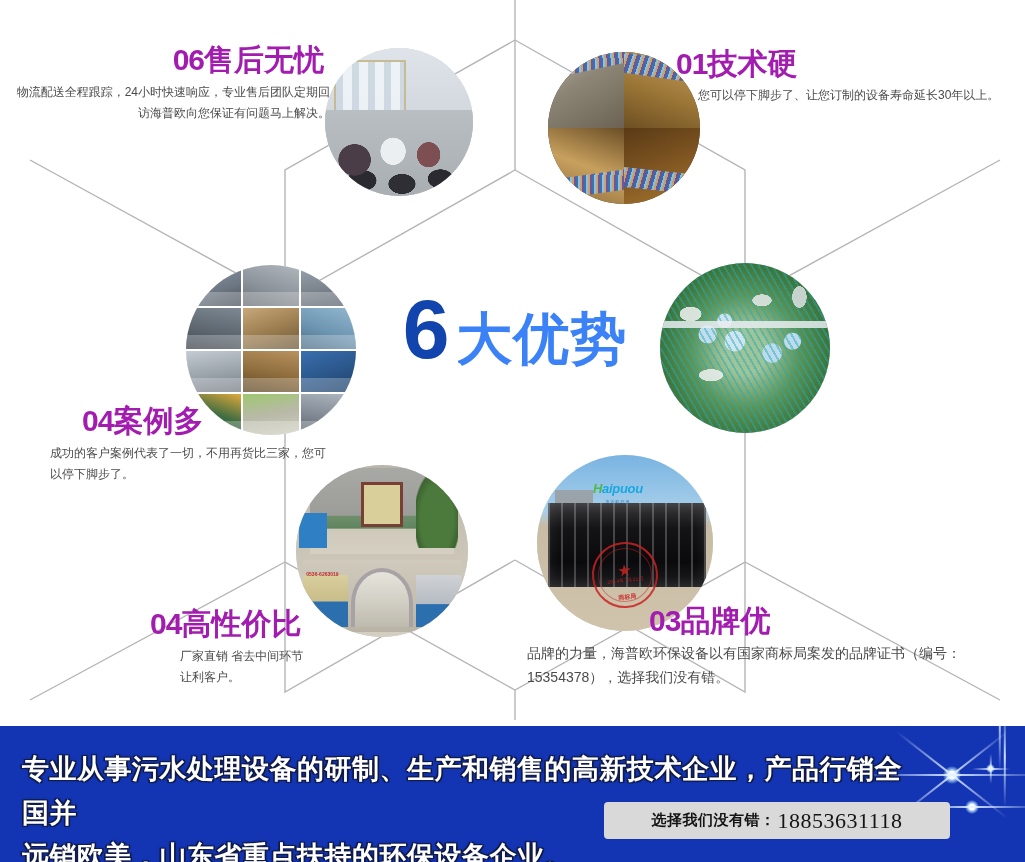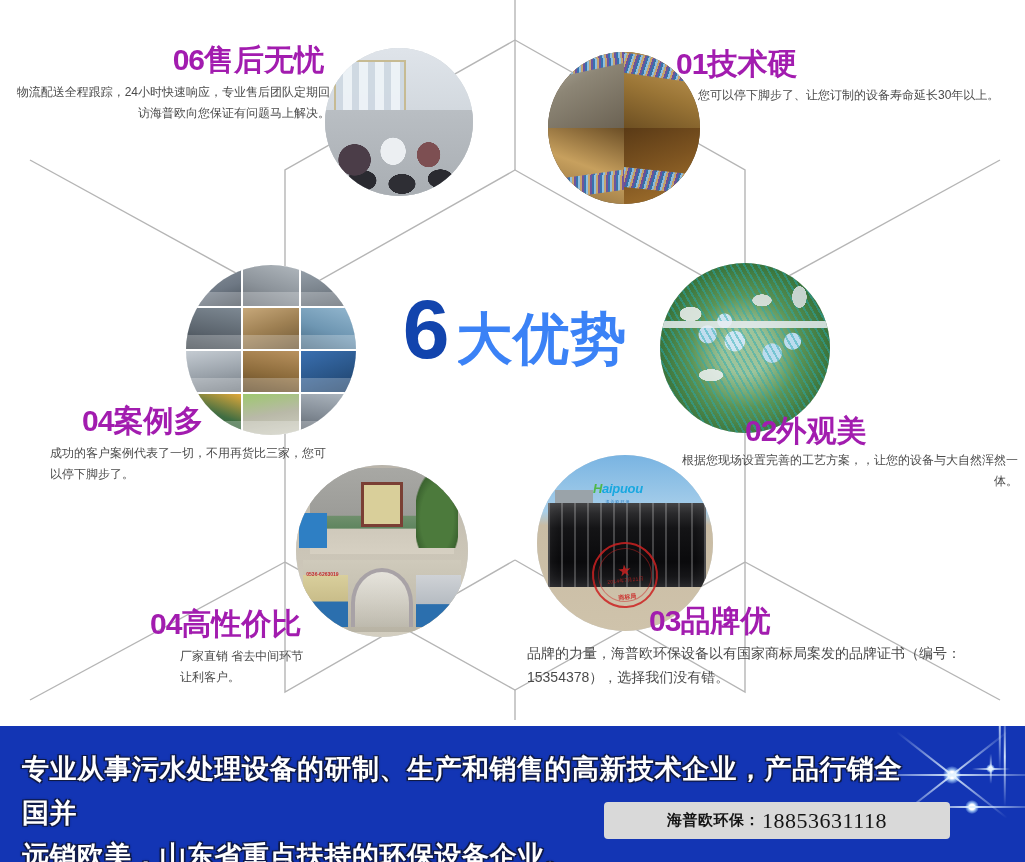--- a/index.html
+++ b/index.html
@@ -529,26 +529,20 @@
     <div class="f-body">物流配送全程跟踪，24小时快速响应，专业售后团队定期回访海普欧向您保证有问题马上解决。</div>
   </div>
 
   <div class="feature" id="feat-01">
     <div class="f-title">
       <span class="num">01</span><span>技术硬</span>
     </div>
     <div class="f-body">您可以停下脚步了、让您订制的设备寿命延长30年以上。</div>
   </div>
 
-  <div class="feature" id="feat-02">
-    <div class="f-title">
-      <span class="num">02</span><span>外观美</span>
-    </div>
-    <div class="f-body">根据您现场设置完善的工艺方案，，让您的设备与大自然浑然一体。</div>
-  </div>
 
   <div class="feature" id="feat-03">
     <div class="f-title">
       <span class="num">03</span><span>品牌优</span>
     </div>
     <div class="f-body">品牌的力量，海普欧环保设备以有国家商标局案发的品牌证书（编号：15354378），选择我们没有错。</div>
   </div>
 
   <div class="feature" id="feat-04">
     <div class="f-title">
@@ -585,17 +579,17 @@
       <div class="flare-core" style="left:0; top:0; width:9px; height:9px;"></div>
       <div class="flare-ray" style="left:-14px; top:4px; width:38px;"></div>
       <div class="flare-ray" style="left:-10px; top:4px; width:30px; transform:rotate(90deg); transform-origin:50% 50%;"></div>
     </div>
 
     <div class="banner-text">专业从事污水处理设备的研制、生产和销售的高新技术企业，产品行销全国并
 远销欧美，山东省重点扶持的环保设备企业。</div>
   </div>
 
   <div id="hotline">
-    <span class="hl-label">海普欧环保：</span>
+    <span class="hl-label">选择我们没有错：</span>
     <span class="hl-number">18853631118</span>
   </div>
 
 </div>
 
 </body></html>

